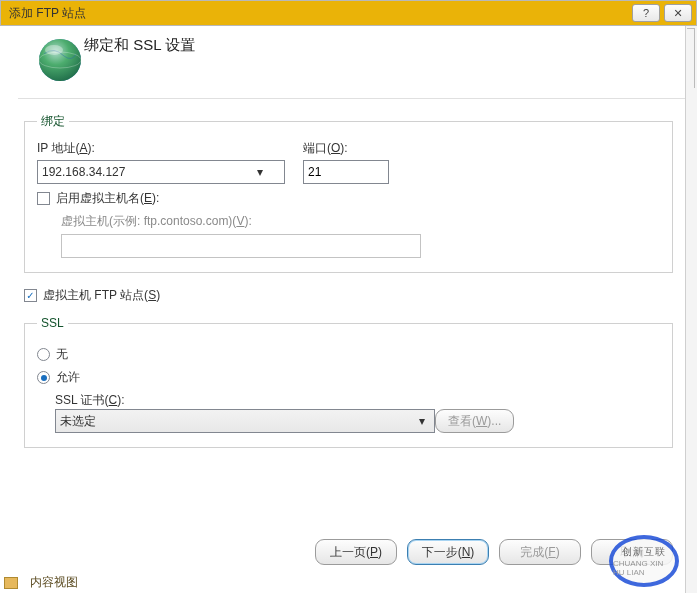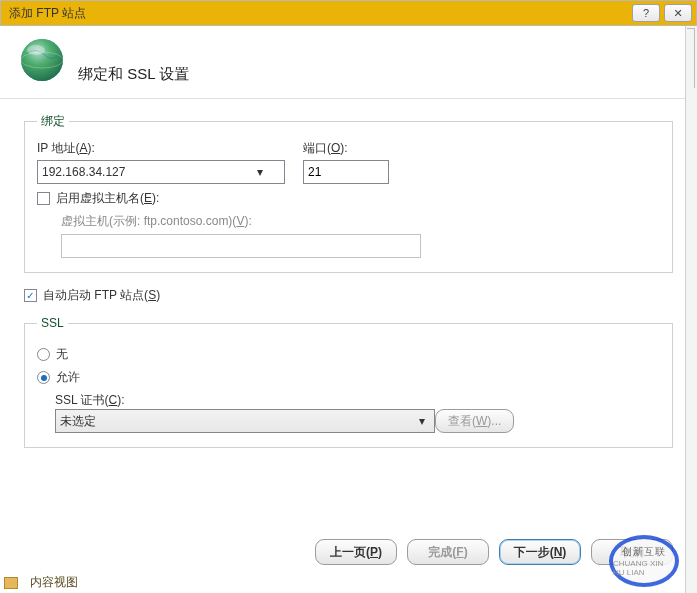--- a/index.html
+++ b/index.html
@@ -5,21 +5,21 @@
 * { box-sizing: border-box; margin: 0; padding: 0; font-family: "Microsoft YaHei", "Segoe UI", Tahoma, sans-serif; }
 body { background: #fff; width: 697px; height: 593px; position: relative; overflow: hidden; }
 
 
 .titlebar { height: 26px; background: #eab308; border: 1px solid #b8b8b8; display: flex; align-items: center; padding: 0 4px 0 8px; font-size: 12px; color: #333; }
 .title-text { flex: 1; }
 .title-btns { display: flex; gap: 4px; }
 .title-btn { width: 28px; height: 18px; border: 1px solid #a0a0a0; border-radius: 3px; background: linear-gradient(#fdfdfd,#e8e8e8); display:flex; align-items:center; justify-content:center; font-size:11px; color:#444; cursor:pointer; }
 
 
-.header { display: flex; align-items: flex-end; padding: 10px 18px 14px 18px; gap: 12px; border-bottom: 1px solid #e0e0e0; }
+.header { display: flex; align-items: flex-start; padding: 10px 18px 14px 18px; border-bottom: 1px solid #e0e0e0; margin-left: 18px; }
 .globe { width: 48px; height: 48px; }
 .header-title { font-size: 15px; color: #222; }
 
 
 .content { padding: 14px 24px 0 24px; font-size: 12px; color: #333; }
 
 fieldset.group { border: 1px solid #d0d0d0; padding: 10px 12px 14px 12px; margin-bottom: 14px; }
 fieldset.group legend { padding: 0 4px; color: #14532d; }
 
 .row { display: flex; gap: 18px; margin-bottom: 6px; }
@@ -44,21 +44,21 @@
 
 .cert-row { margin: 6px 0 0 18px; }
 .cert-select { display:flex; align-items:center; }
 .cert-combo { width: 380px; height:24px; border:1px solid #828790; background:linear-gradient(#f2f2f2,#e8e8e8); display:flex; align-items:center; justify-content:space-between; padding:0 4px; }
 .cert-combo .arrow { width:16px; text-align:center; }
 .btn { height:24px; min-width:70px; padding:0 12px; border:1px solid #9b9b9b; border-radius:9px; background:linear-gradient(#fdfdfd,#e6e6e6); font-size:12px; color:#333; cursor:pointer; }
 .btn:disabled, .btn.disabled { color:#9a9a9a; cursor:default; }
 
 
 .footer { position:absolute; bottom:28px; right:24px; display:flex; gap:10px; }
-.footer .btn { min-width:82px; height:26px;font-weight:bold; }
+.footer .btn { min-width:82px; height:26px; }
 .btn.default { border:1px solid #3c7fb1; box-shadow: inset 0 0 0 1px #a8d4f2; }
 
 
 .bottom-tab { position:absolute; left:4px; bottom:2px; display:flex; align-items:center; gap:12px; font-size:12px; color:#5a4a20; }
 .tab-icon { width:14px; height:12px; background:#e6b85c; border:1px solid #b08a30; }
 
 
 .watermark { position:absolute; right:18px; bottom:6px; width:70px; height:52px; opacity:.85; display:flex; flex-direction:column; align-items:center; justify-content:center; font-size:8px; color:#8a8a8a; border:4px solid #1d4ed8; border-radius:50%; background:#f8f8f8; }
 .watermark .cn { font-size:10px; color:#555; letter-spacing:1px; }
 
@@ -129,21 +129,21 @@
       <span>
         <span>虚拟主机(示例: ftp.contoso.com)(</span><span class="underline">V</span><span>):</span>
       </span><br>
       <input class="txt" disabled="" value="" style="">
     </div>
   </fieldset>
 
   <div class="auto-row">
     <span class="chk">✓</span>
     <span>
-      <span>自动启动 FTP 站点(</span><span class="underline">S</span><span>)</span>
+      <span>虚拟主机 FTP 站点(</span><span class="underline">S</span><span>)</span>
     </span>
   </div>
 
   <fieldset class="group" style="">
     <legend>SSL</legend>
 
     <div class="radio-row">
       <span class="radio"></span>
       <span>无</span>
     </div>
@@ -167,25 +167,25 @@
       </div>
     </div>
   </fieldset>
 
 </div>
 
 <div class="footer">
   <button class="btn">
     <span>上一页(</span><span class="underline">P</span><span>)</span>
   </button>
+  <button class="btn default">
+    <span>下一步(</span><span class="underline">N</span><span>)</span>
+  </button>
   <button class="btn disabled" disabled="">
     <span>完成(</span><span class="underline">F</span><span>)</span>
-  </button>
-  <button class="btn default">
-    <span>下一步(</span><span class="underline">N</span><span>)</span>
   </button>
   <button class="btn">取消</button>
 </div>
 
 <div class="bottom-tab">
   <span class="tab-icon"></span>
   <span>内容视图</span>
 </div>
 
 <div class="outer-right"></div>

